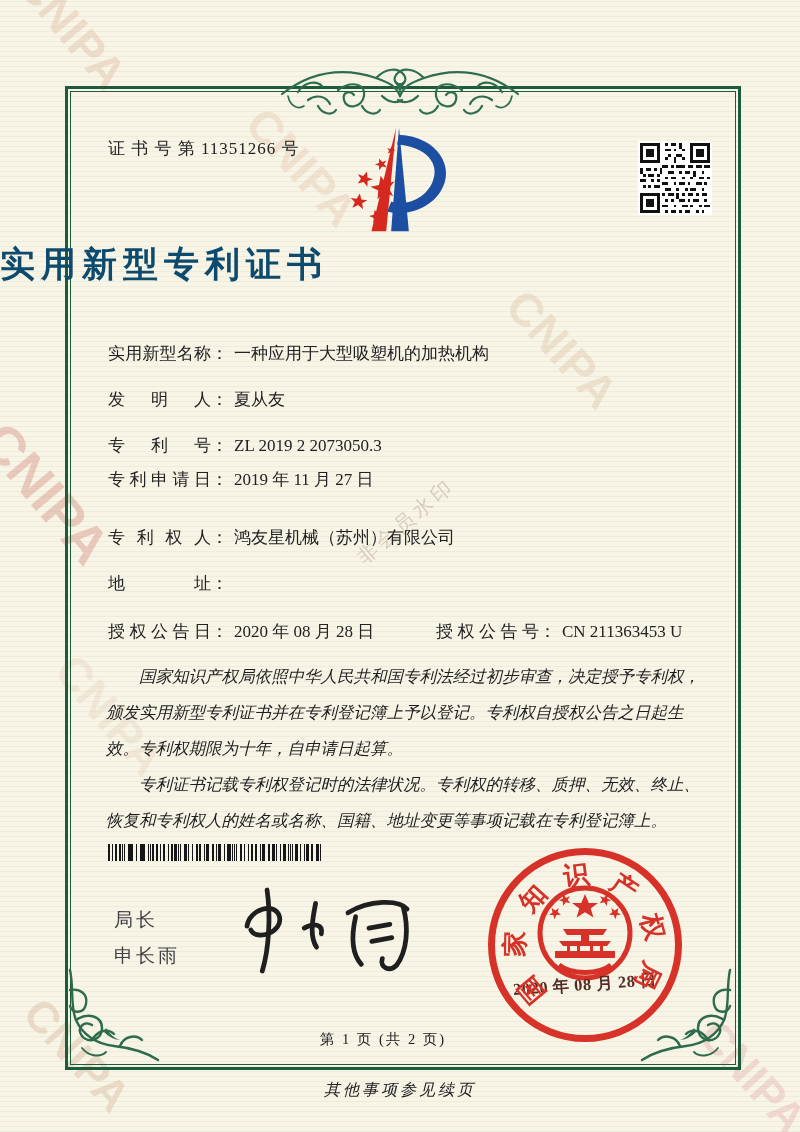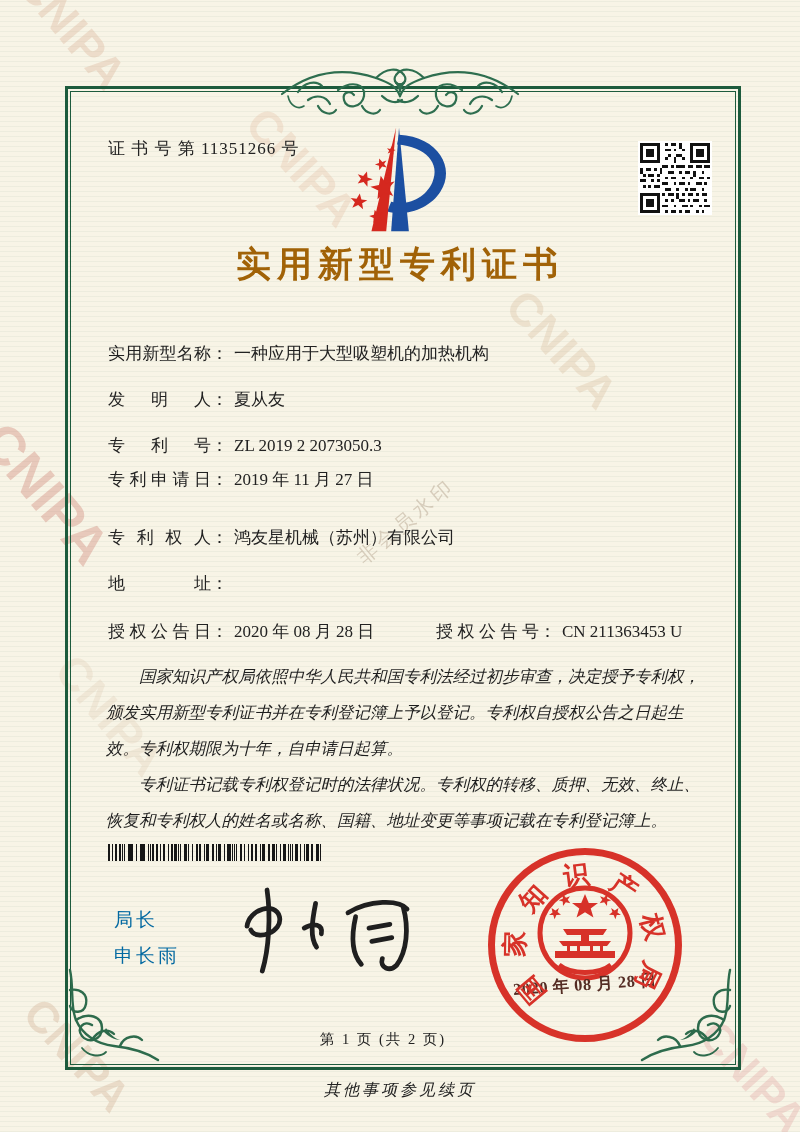--- a/index.html
+++ b/index.html
@@ -25,43 +25,43 @@
   .wm5{left:40px;top:688px;font-size:46px;color:rgba(215,188,160,.22);transform:rotate(50deg);}
   .wm6{left:10px;top:1030px;font-size:44px;color:rgba(202,162,132,.30);transform:rotate(48deg);}
   .wm7{left:686px;top:1052px;font-size:44px;color:rgba(222,152,152,.30);transform:rotate(48deg);}
   .wm-member{left:346px;top:508px;font-size:20px;letter-spacing:4px;font-weight:normal;
         color:rgba(168,148,126,.40);transform:rotate(-40deg);
         font-family:"Liberation Serif","DejaVu Serif",serif;}
   
   .cert-no{position:absolute;left:108px;top:137px;font-size:17px;letter-spacing:1px;z-index:4;}
   .logo{position:absolute;left:336px;top:124px;z-index:4;}
   .qr{position:absolute;left:638px;top:141px;width:74px;height:74px;background:#fff;z-index:4;padding:2px;box-sizing:border-box;}
-  .title{position:absolute;left:0;right:0;top:241px;text-align:center;font-size:35px;font-weight:bold;
-        letter-spacing:6px;color:#a16207;z-index:4;}
+  .title{position:absolute;left:0;right:0;top:241px;font-size:35px;font-weight:bold;
+        letter-spacing:6px;color:#0c4a6e;z-index:4;}
   
   .row{position:absolute;left:108px;display:flex;align-items:baseline;font-size:17px;z-index:4;white-space:nowrap;}
   .r1{top:342px;}.r2{top:388px;}.r3{top:434px;}.r4{top:468px;}.r5{top:526px;}.r6{top:572px;}.r7{top:620px;}
   .flabel{display:inline-block;width:103px;text-align:justify;text-align-last:justify;}
   .fval{margin-left:6px;}
   .r6 .fval{font-size:16.5px;}
   .r7 .v-date{width:196px;}
   .flabel.l2{margin-left:6px;}
   
   .body-text{position:absolute;left:106px;top:659px;width:598px;z-index:4;
         font-size:16.5px;line-height:36px;font-style:italic;color:#1e1e1e;}
   .body-text p{margin:0;text-indent:2em;}
   
   .barcode{position:absolute;left:108px;top:844px;width:213px;height:17px;z-index:4;
         background-image:
           repeating-linear-gradient(90deg,#161616 0 1.5px,transparent 1.5px 4px),
           repeating-linear-gradient(90deg,#161616 0 1px,transparent 1px 7px),
           repeating-linear-gradient(90deg,#161616 0 2px,transparent 2px 11px);}
   
   .signer{position:absolute;left:114px;top:902px;z-index:4;font-family:"Liberation Sans",sans-serif;
-        font-size:19px;letter-spacing:3px;color:#0369a1;line-height:36px;}
+        font-size:19px;letter-spacing:3px;color:#404040;line-height:36px;}
   .signature{position:absolute;left:228px;top:880px;z-index:4;}
   
   .seal{position:absolute;left:488px;top:848px;width:194px;height:194px;z-index:6;opacity:.95;}
   .seal-ring{position:absolute;inset:0;border:7px solid #d6281f;border-radius:50%;}
   .seal-char{position:absolute;left:50%;top:50%;font-size:26px;font-weight:bold;color:#d6281f;z-index:2;}
   .sc0{transform:translate(-50%,-50%) rotate(-130deg) translateY(-70px);}
   .sc1{transform:translate(-50%,-50%) rotate(-89deg)  translateY(-70px);}
   .sc2{transform:translate(-50%,-50%) rotate(-48deg)  translateY(-70px);}
   .sc3{transform:translate(-50%,-50%) rotate(-7deg)   translateY(-70px);}
   .sc4{transform:translate(-50%,-50%) rotate(34deg)   translateY(-70px);}

